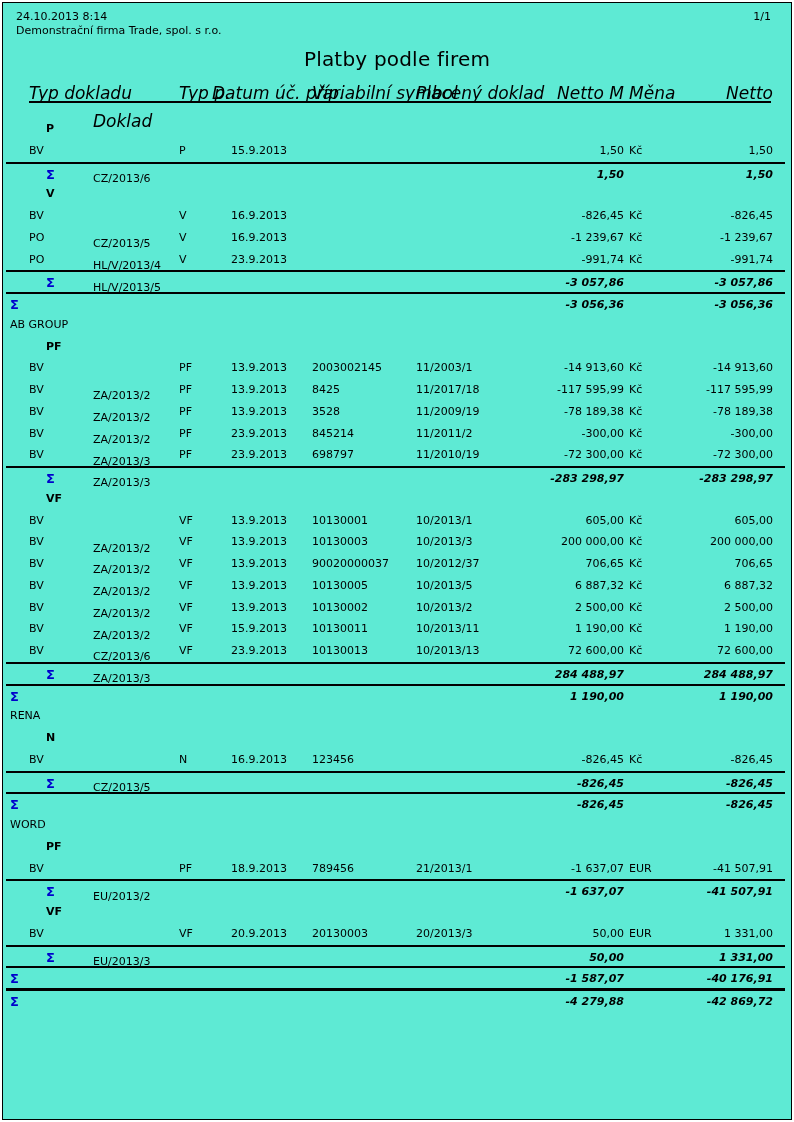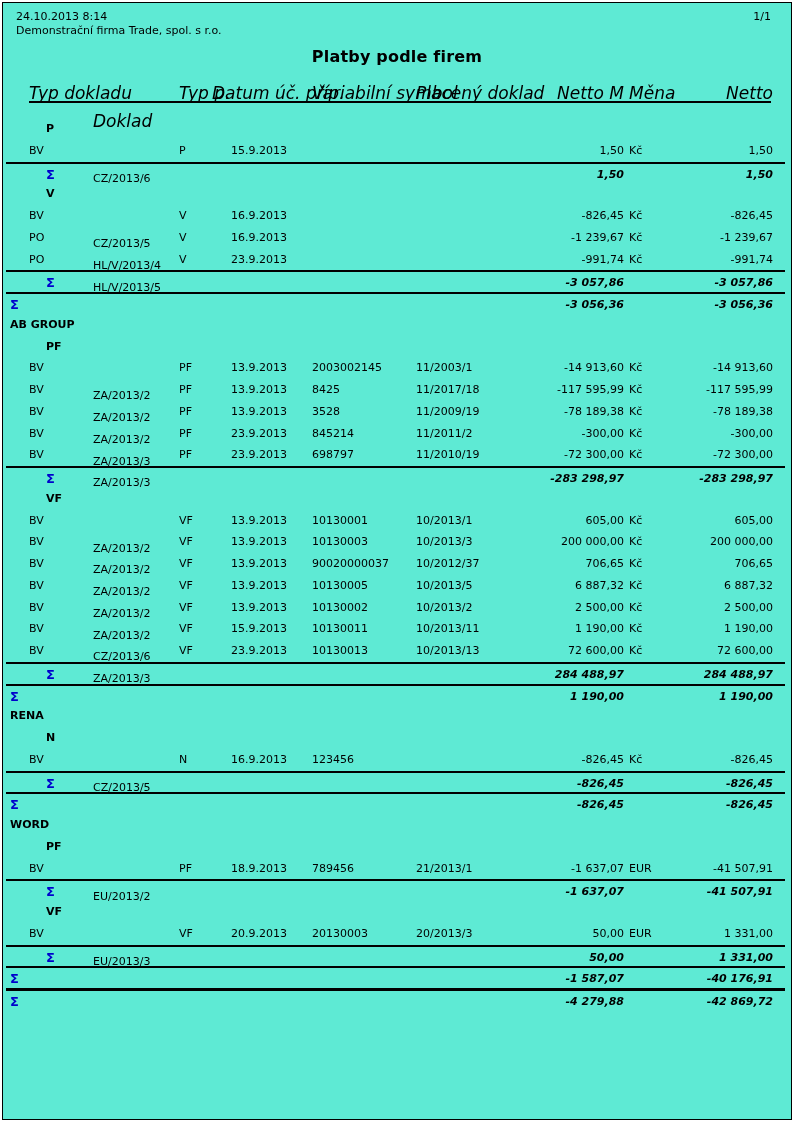--- a/index.html
+++ b/index.html
@@ -5,31 +5,31 @@
   html,body{margin:0;padding:0;}
   body{
     width:794px;height:1122px;background:#fff;color:#000;
     font-family:"DejaVu Sans","Liberation Sans",sans-serif;
     position:relative;overflow:hidden;
   }
   .page{position:absolute;inset:2px;border:1px solid #000;background:#5eead4;}
   .hdr-block{position:absolute;left:13px;top:7px;font-size:11px;line-height:14px;}
   .page-number{position:absolute;top:7px;right:20px;font-size:11px;text-align:center;}
   .title{position:absolute;top:44px;left:0;width:100%;text-align:center;
-         font-size:16px;font-weight:bold;margin:0;letter-spacing:.2px;}
+         font-size:20px;font-weight:normal;margin:0;letter-spacing:.2px;}
   .colhead{position:absolute;top:80px;left:3px;right:6px;height:18px;
            font-size:17px;font-style:italic;}
   .colhead .cell{top:0;}
   .head-rule{position:absolute;top:98px;left:26px;right:20px;border-top:2px solid #000;}
   #report-body{position:absolute;top:115px;left:3px;right:6px;font-size:11px;}
   .line{position:relative;height:21.75px;line-height:21.75px;box-sizing:border-box;}
   .line.subtotal,.line.company_total{border-top:2px solid #000;}
   .line.grand_total{border-top:3.5px solid #000;}
   .cell{position:absolute;top:0;white-space:nowrap;}
-  .c-company{left:4px;font-weight:bold;}
+  .c-company{left:4px;font-weight:normal;}
   .c-subgroup{left:40px;font-weight:bold;}
   .c-typ{left:23px;}
   .c-doklad{left:87px;margin-top:28px;}
   .c-typp{left:173px;}
   .c-datum{left:225px;}
   .ch-datum{left:206px;}
   .c-vs{left:306px;}
   .c-pd{left:410px;}
   .c-nettom{left:480px;width:138px;text-align:right;}
   .c-mena{left:623px;}

